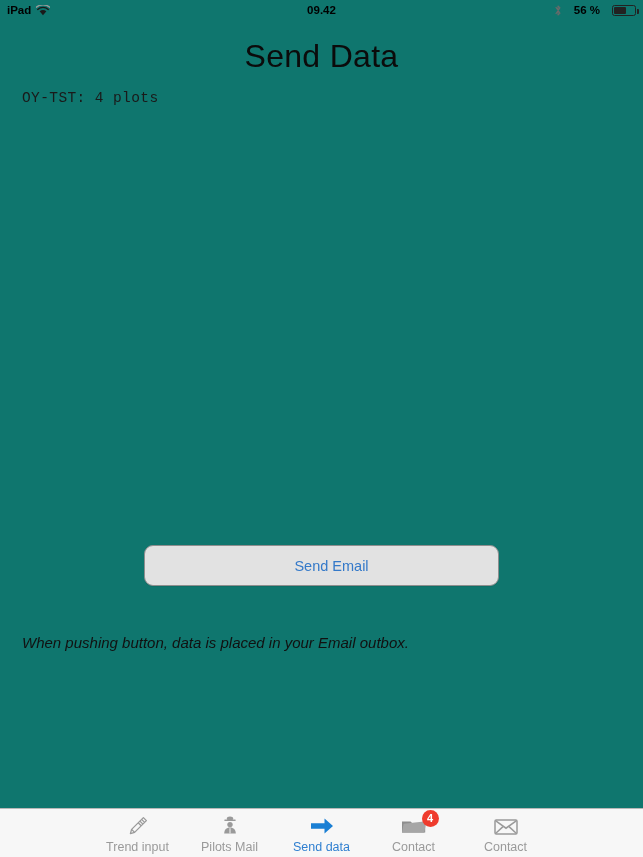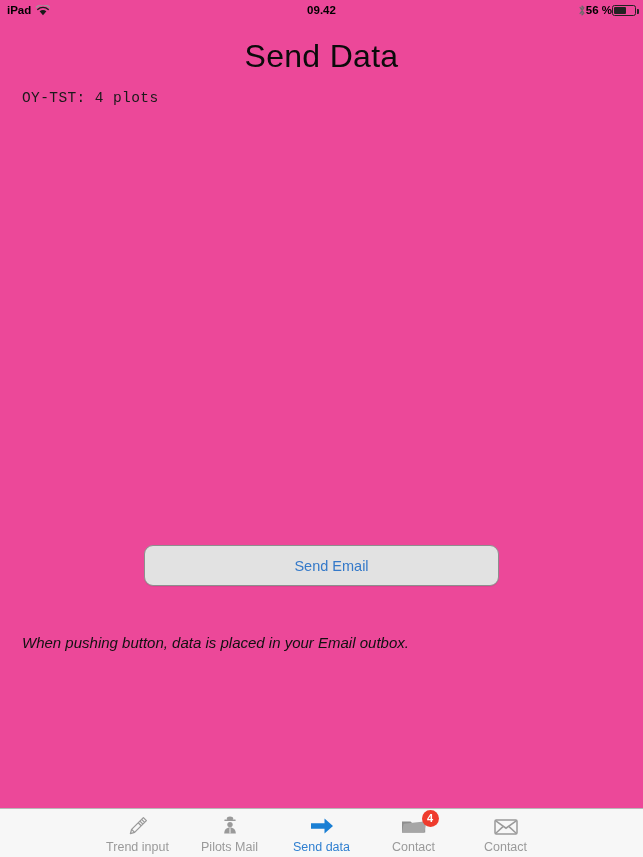--- a/index.html
+++ b/index.html
@@ -13,21 +13,21 @@
     background: #ffffff;
     font-family: "Liberation Sans", sans-serif;
     -webkit-font-smoothing: antialiased;
     overflow: hidden;
   }
 
   .screen {
     position: relative;
     width: 643px;
     height: 857px;
-    background: #ec4899;
+    background: #0f766e;
   }
 
   
   .status-bar {
     position: absolute;
     top: 0; left: 0;
     width: 643px;
     height: 20px;
     display: flex;
     align-items: center;
@@ -48,21 +48,21 @@
     text-align: center;
     font-size: 11.5px;
     font-weight: bold;
     letter-spacing: 0px;
   }
   .status-right {
     position: absolute;
     right: 7px;
     display: flex;
     align-items: center;
-    gap: 0;
+    gap: 12px;
   }
   .wifi-icon svg, .bt-icon svg { display: block; }
   .battery {
     position: relative;
     width: 24px;
     height: 11px;
     border: 1px solid #222;
     border-radius: 2.5px;
     display: inline-block;
   }

